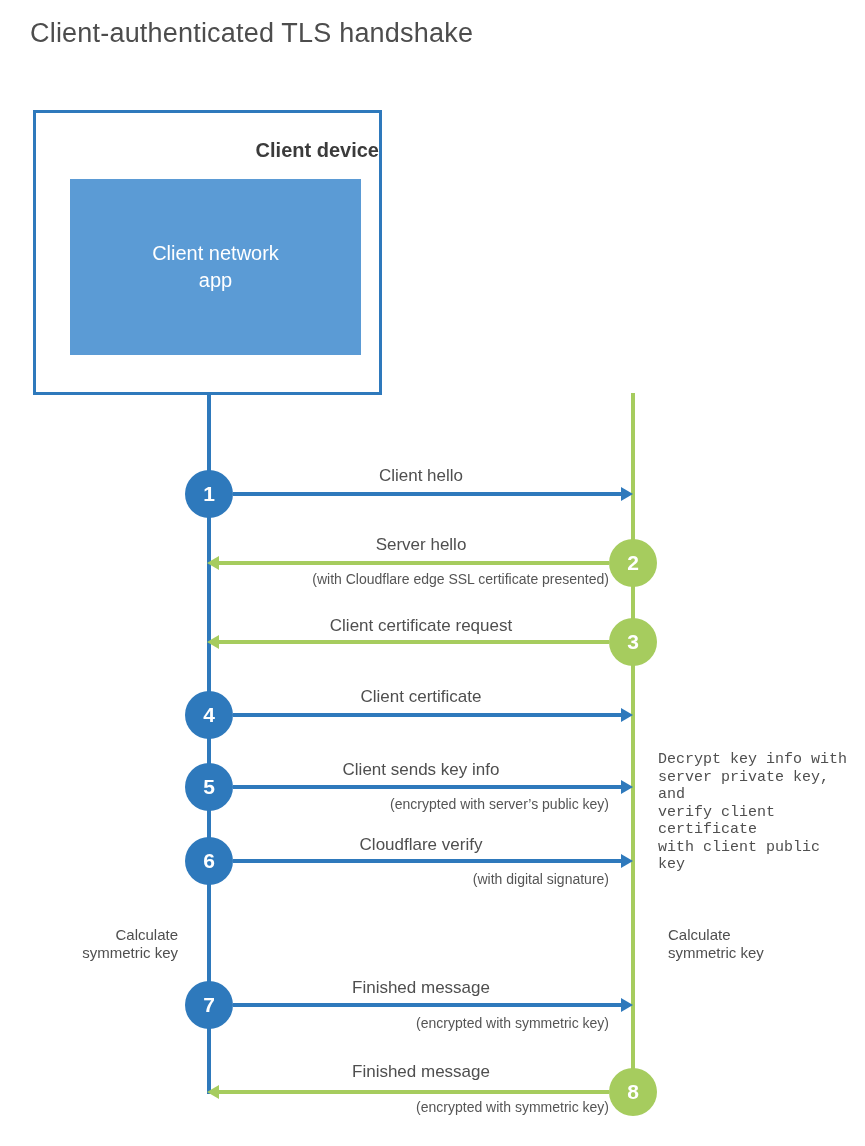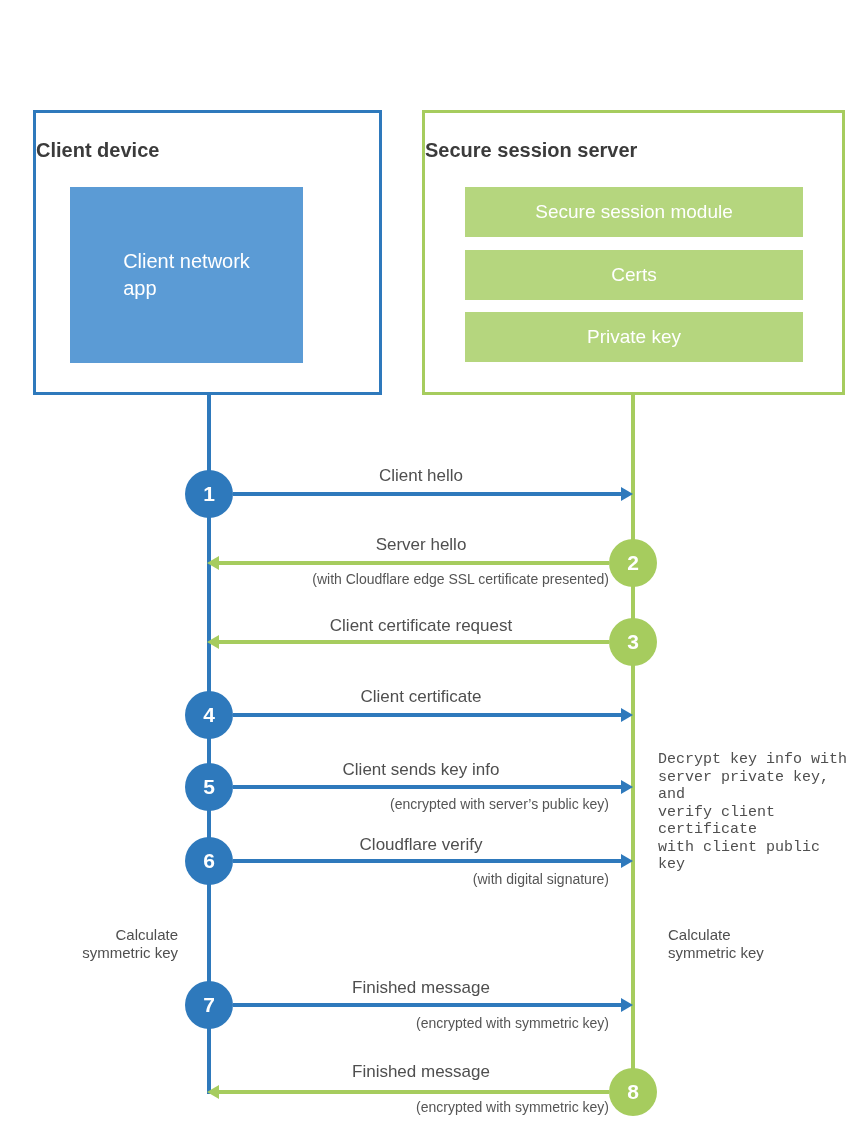--- a/index.html
+++ b/index.html
@@ -10,24 +10,24 @@
   }
   *{margin:0;padding:0;box-sizing:border-box;}
   body{background:#ffffff;font-family:"Liberation Sans","DejaVu Sans",sans-serif;}
   .canvas{position:relative;width:865px;height:1146px;background:#ffffff;overflow:hidden;}
 
   .title{position:absolute;left:30px;top:18px;font-size:27px;font-weight:300;color:#4d4d4d;letter-spacing:.2px;}
 
   .box{position:absolute;top:110px;height:285px;background:#fff;}
   .client-box{left:33px;width:349px;border:3px solid var(--blue);}
   .server-box{left:422px;width:423px;border:3px solid var(--green);}
-  .box-title{margin-top:26px;text-align:left;font-size:20px;font-weight:bold;color:#3b3b3b;}
+  .box-title{margin-top:26px;text-align:right;font-size:20px;font-weight:bold;color:#3b3b3b;}
 
-  .app-box{position:absolute;left:34px;top:74px;width:233px;height:176px;background:var(--blue-light);
-    display:flex;align-items:center;justify-content:center;color:#fff;
+  .app-box{position:absolute;left:34px;top:66px;width:291px;height:176px;background:var(--blue-light);
+    display:flex;align-items:center;justify-content:center;text-align:center;color:#fff;
     font-size:20px;line-height:27px;white-space:pre-line;}
 
   .server-bar{position:absolute;left:40px;width:338px;height:50px;background:var(--green-light);
     display:flex;align-items:center;justify-content:center;color:#fff;font-size:19px;}
   .bar-0{top:74px}.bar-1{top:137px}.bar-2{top:199px}
 
   .vline{position:absolute;width:4px;}
   .vline-blue{left:207px;top:393px;height:701px;background:var(--blue);}
   .vline-green{left:631px;top:393px;height:699px;background:var(--green);}
 
@@ -66,33 +66,28 @@
   .side-note{position:absolute;font-size:15px;line-height:17.5px;color:#4f4f4f;white-space:pre-line;}
   .note-decrypt{left:658px;top:751px;width:190px;text-align:left;font-family:Liberation Mono, monospace;}
   .note-calc-left{left:38px;top:926px;width:140px;text-align:right;}
   .note-calc-right{left:668px;top:926px;width:140px;text-align:left;}
 </style>
 </head>
 <body>
 
 <div class="canvas">
 
+  <div class="title">Client-authenticated TLS handshake</div>
 
   <div class="box client-box">
     <div class="box-title">Client device</div>
     <div class="app-box">Client network
 app</div>
   </div>
 
-  <div class="box server-box">
-    <div class="box-title">Secure session server</div>
-    <div class="server-bar bar-0">Secure session module</div>
-    <div class="server-bar bar-1">Certs</div>
-    <div class="server-bar bar-2">Private key</div>
-  </div>
 
   <div class="vline vline-blue"></div>
   <div class="vline vline-green"></div>
 
   <div class="circle blue c1">1</div>
   <div class="arrow right blue a1">
       <div class="shaft"></div>
       <div class="head"></div>
     </div>
   <div class="step-label l1">Client hello</div>

